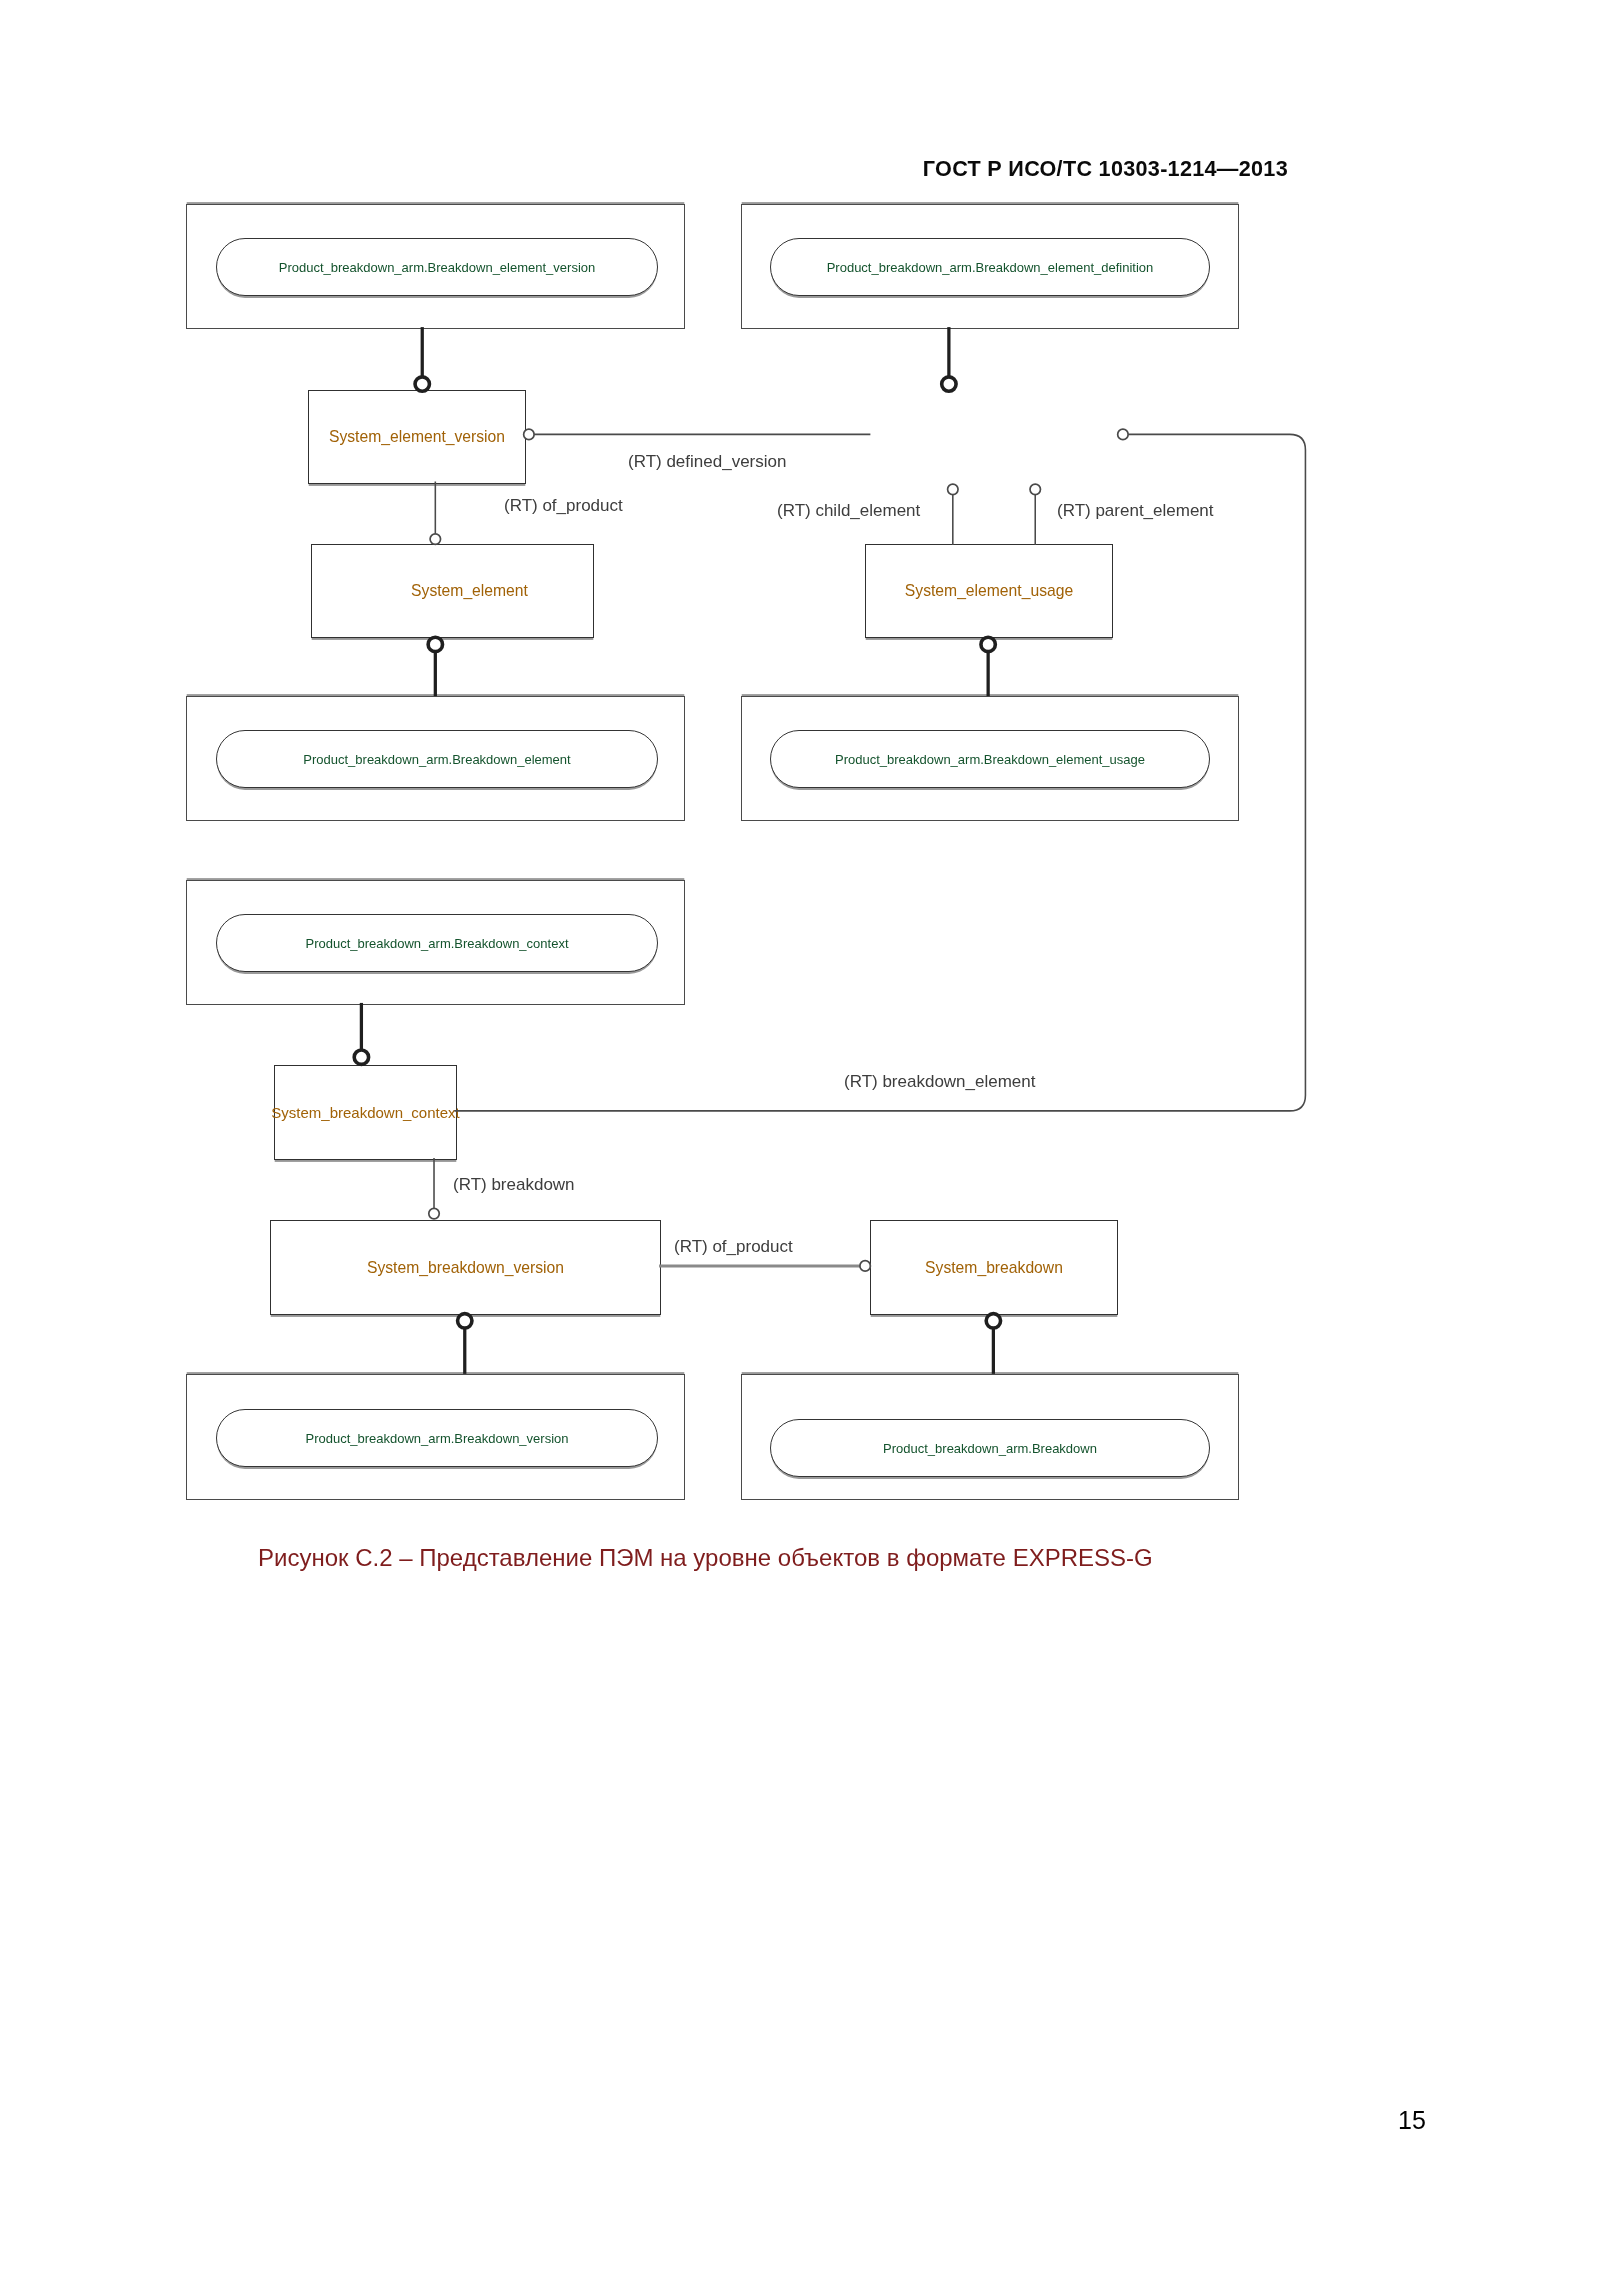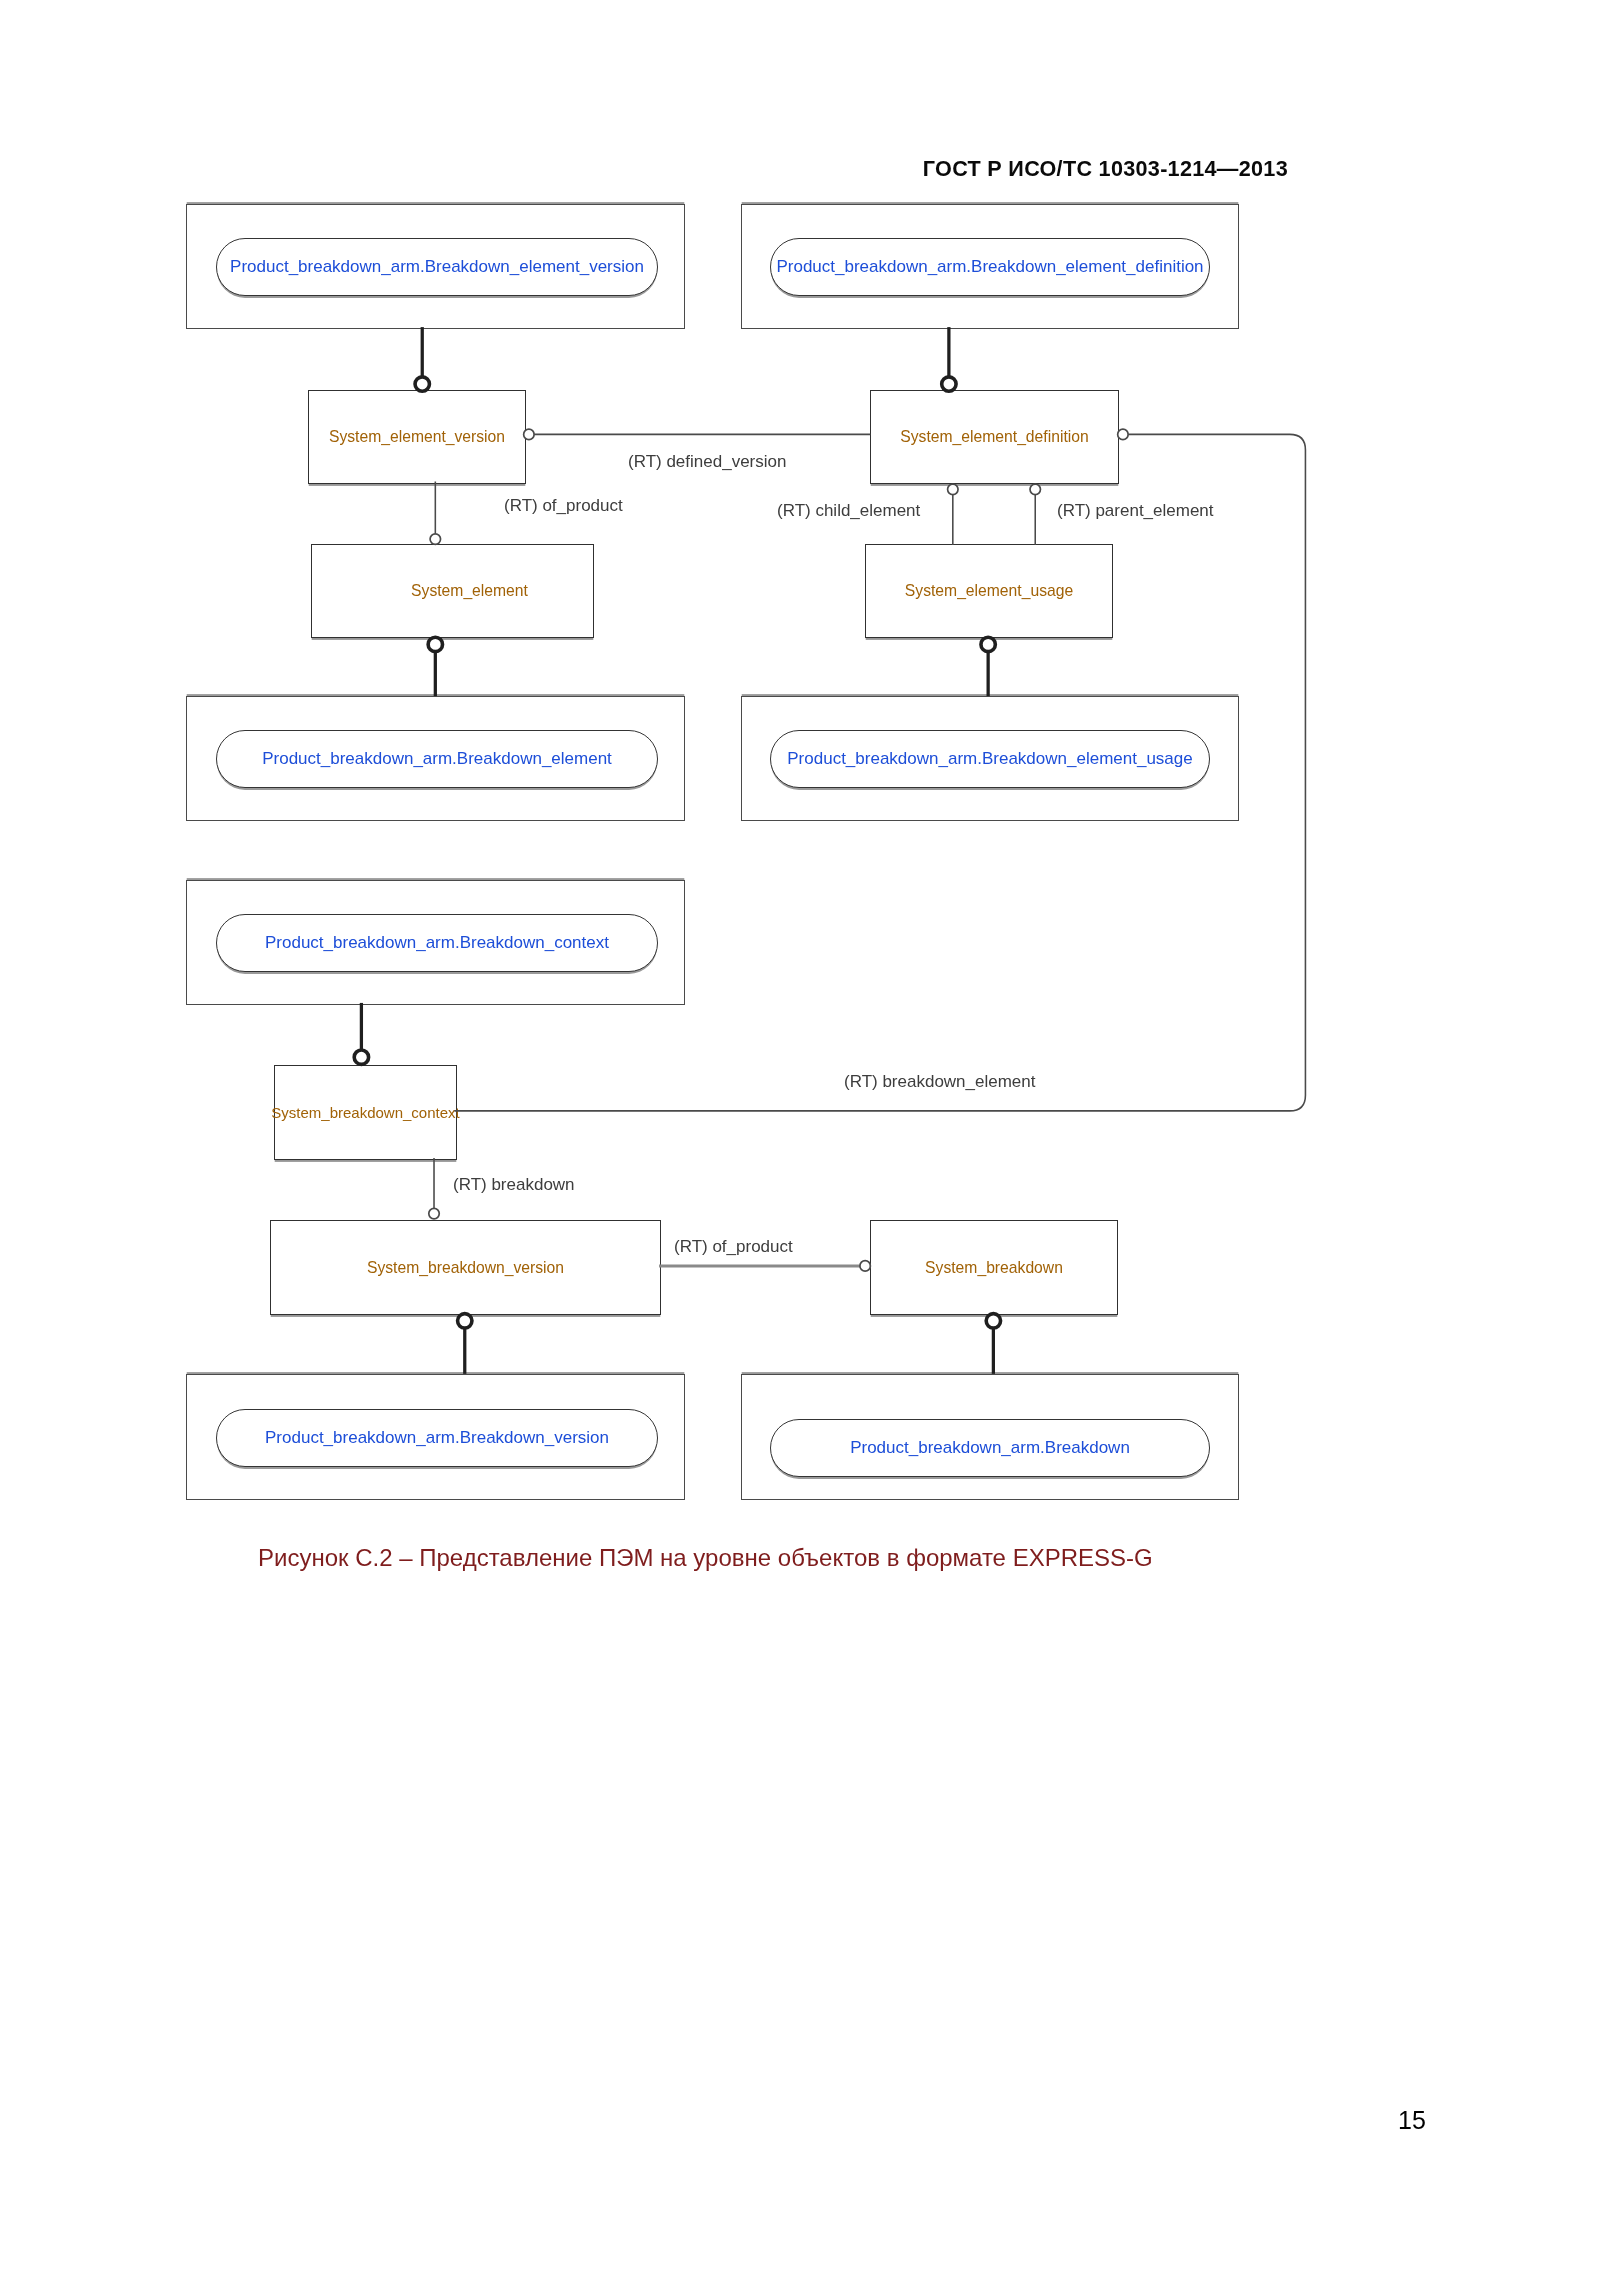--- a/index.html
+++ b/index.html
@@ -17,21 +17,21 @@
     position:absolute;background:#ffffff;
     border:1.3px solid #4a4a4a;
     box-shadow:0 -2.6px 0 -0.7px #9a9a9a;
   }
   
   .stadium{
     position:absolute;background:#ffffff;
     border:1.3px solid #343434;border-radius:30px;
     box-shadow:0 2.6px 0 -0.7px #9a9a9a;
     display:flex;align-items:center;justify-content:center;
-    font-size:17px;color:#1d4ed8;white-space:nowrap;
+    font-size:13px;color:#14532d;white-space:nowrap;
   }
   
   .entity{
     position:absolute;background:#ffffff;
     border:1.3px solid #303030;
     box-shadow:0 2.6px 0 -0.7px #969696;
     display:flex;align-items:center;justify-content:center;
     font-size:15.7px;color:#a16207;white-space:nowrap;
   }
   
@@ -103,21 +103,20 @@
     </g>
   </svg>
 
   <div class="rect-outer" style="left:186px;top:204px;width:497px;height:123px;"></div>
   <div class="stadium" style="left:216px;top:238px;width:440px;height:56px;">Product_breakdown_arm.Breakdown_element_version</div>
 
   <div class="rect-outer" style="left:741px;top:204px;width:496px;height:123px;"></div>
   <div class="stadium" style="left:770px;top:238px;width:438px;height:56px;">Product_breakdown_arm.Breakdown_element_definition</div>
 
   <div class="entity" style="left:308px;top:390px;width:216px;height:92px;">System_element_version</div>
-  <div class="entity" style="left:870px;top:390px;width:247px;height:92px;">System_element_definition</div>
 
   <div class="rel" style="left:628px;top:452px;">(RT) defined_version</div>
   <div class="rel" style="left:504px;top:496px;">(RT) of_product</div>
   <div class="rel" style="left:777px;top:501px;">(RT) child_element</div>
   <div class="rel" style="left:1057px;top:501px;">(RT) parent_element</div>
 
   <div class="entity" style="left:311px;top:544px;width:247px;height:92px;padding-left:34px;">System_element</div>
   <div class="entity" style="left:865px;top:544px;width:246px;height:92px;">System_element_usage</div>
 
   <div class="rect-outer" style="left:186px;top:696px;width:497px;height:123px;"></div>

